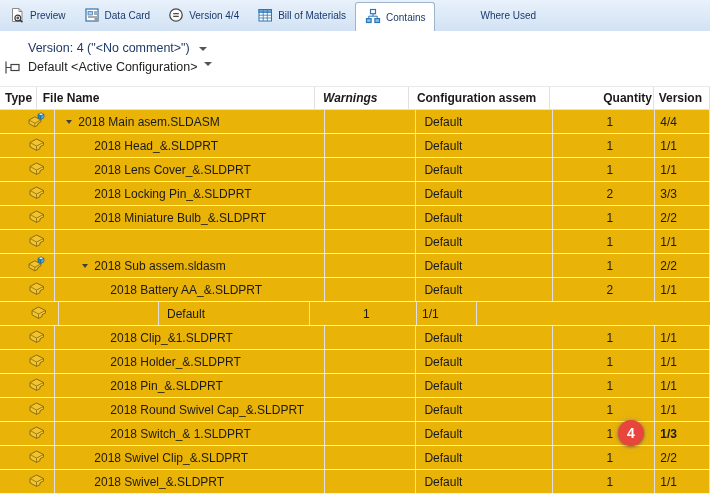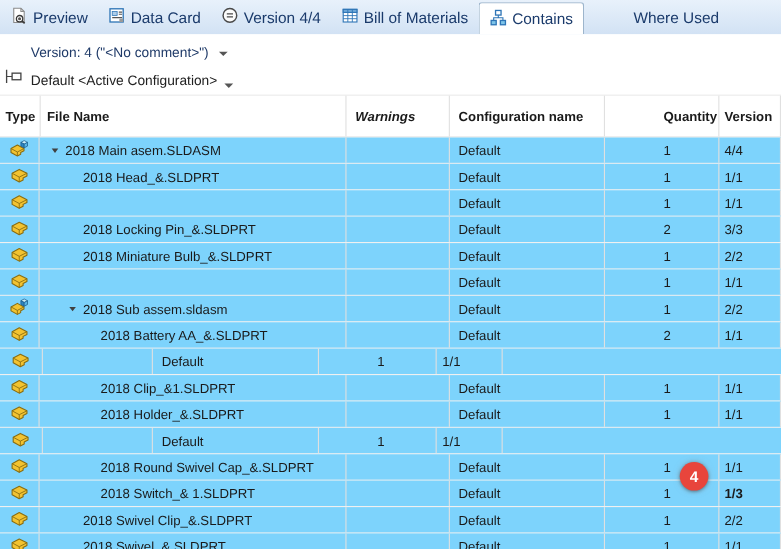--- a/index.html
+++ b/index.html
@@ -11,47 +11,47 @@
   .window { position:relative; width:710px; height:499px; background:#fff; }
 
   
   .tabbar {
     position:absolute; top:0; left:0; width:710px; height:31px;
     background:linear-gradient(#e8f1fb, #d2e2f4);
     display:flex; align-items:stretch;
   }
   .tab {
     display:flex; align-items:center; gap:5px; padding:0 9px;
-    color:#1a3a6b; font-size:14px; white-space:nowrap; cursor:default;
+    color:#1a3a6b; font-size:10px; white-space:nowrap; cursor:default;
   }
   .tab.active {
     background:#fff; border:1px solid #9db5cc; border-bottom:none;
     border-radius:3px 3px 0 0; margin-top:2px;text-align:right;
   }
   .tab.whereused { padding-left:45px; }
   .tab svg { flex:0 0 auto; }
 
   
   .version-row {
     position:absolute; top:38px; left:28px; height:20px;
     display:flex; align-items:center; gap:9px; color:#1f3a68; font-size:12.5px;
   }
   .config-row {
     position:absolute; top:60px; left:4px; height:20px;
-    display:flex; align-items:flex-end; gap:6px; color:#222; font-size:12.5px;
+    display:flex; align-items:flex-start; gap:6px; color:#222; font-size:12.5px;
   }
   .caret {
     width:0; height:0; border-left:4px solid transparent;
     border-right:4px solid transparent; border-top:4px solid #555; margin-top:2px;
   }
 
   
   .grid { position:absolute; top:86px; left:0; width:710px; }
-  .thead { display:flex; height:39px; font-weight:bold; border-top:1px solid #eaeaea; border-bottom:1px solid #e2e2e2; background:#fff; }
-  .trow  { display:flex; height:24px; border-bottom:1px solid #f0f0f0; background:#7dd3fc; }
+  .thead { display:flex; height:24px; font-weight:bold; border-top:1px solid #eaeaea; border-bottom:1px solid #e2e2e2; background:#fff; }
+  .trow  { display:flex; height:24px; border-bottom:1px solid #f0f0f0; background:#eab308;padding-left:20px; }
   .cell  { border-right:1px solid #e0e0e0; height:100%; display:flex; align-items:center; overflow:hidden; white-space:nowrap; }
   .c-type { width:39px;  justify-content:center; }
   .c-file { width:298px; padding-left:11px; }
   .c-warn { width:100px; padding-left:8px;font-style:italic; }
   .c-cfg  { width:151px; padding-left:8px; }
   .c-qty  { width:59px;  padding-left:5px;margin-left:48px; }
   .c-ver  { width:60px;  padding-left:5px; }
   .thead .c-type { justify-content:flex-start; padding-left:5px; }
   .thead .c-file { padding-left:6px; }
   .bold { font-weight:bold; }
@@ -139,21 +139,21 @@
     </svg></span>
     <span>Default &lt;Active Configuration&gt;</span>
     <span class="caret"></span>
   </div>
 
   <div class="grid">
     <div class="thead">
       <div class="cell c-type">Type</div>
       <div class="cell c-file">File Name</div>
       <div class="cell c-warn">Warnings</div>
-      <div class="cell c-cfg">Configuration name</div>
+      <div class="cell c-cfg">Configuration assem</div>
       <div class="cell c-qty">Quantity</div>
       <div class="cell c-ver">Version</div>
     </div>
     <div>
   <div class="trow">
     <div class="cell c-type">
       <span><svg width="20" height="18" viewBox="0 0 20 18">
         <g>
           <path d="M2 9 L7.8 5.8 L13.8 9 L13.8 11 L10.8 12.6 L10.8 14.2 L7.8 15.8 L2 12.6 Z" fill="#f3c330" stroke="#8a6d10" stroke-width="1" stroke-linejoin="round"></path>
           <path d="M2 9 L7.8 12.2 L7.8 15.8 M7.8 12.2 L13.8 9" fill="none" stroke="#8a6d10" stroke-width="0.8"></path>
@@ -206,20 +206,21 @@
       <span><svg width="20" height="18" viewBox="0 0 20 18">
         <path d="M3 7.5 L9.5 4 L16.5 7.5 L16.5 10 L13 11.8 L13 13.6 L9.5 15.4 L3 11.8 Z" fill="#f3c330" stroke="#8a6d10" stroke-width="1" stroke-linejoin="round"></path>
         <path d="M3 7.5 L9.5 11 L9.5 15.4 M9.5 11 L16.5 7.5" fill="none" stroke="#8a6d10" stroke-width="0.8"></path>
       </svg></span>
     </div>
     <div class="cell c-file">
       <span class="indent-spacer" style="width: 16px;"></span>
       <span class="arrow-slot" style="visibility: hidden;">
               <span class="tree-arrow"></span>
             </span>
+      <span>2018 Lens Cover_&amp;.SLDPRT</span>
     </div>
     <div class="cell c-warn"></div>
     <div class="cell c-cfg">Default</div>
     <div class="cell c-qty">1</div>
     <div class="cell c-ver">1/1</div>
   </div>
 
   <div class="trow">
     <div class="cell c-type">
 
@@ -388,39 +389,46 @@
   </div>
 
   <div class="trow">
     <div class="cell c-type">
 
       <span><svg width="20" height="18" viewBox="0 0 20 18">
         <path d="M3 7.5 L9.5 4 L16.5 7.5 L16.5 10 L13 11.8 L13 13.6 L9.5 15.4 L3 11.8 Z" fill="#f3c330" stroke="#8a6d10" stroke-width="1" stroke-linejoin="round"></path>
         <path d="M3 7.5 L9.5 11 L9.5 15.4 M9.5 11 L16.5 7.5" fill="none" stroke="#8a6d10" stroke-width="0.8"></path>
       </svg></span>
     </div>
-    <div class="cell c-warn"></div>
-    <div class="cell c-cfg">Default</div>
-    <div class="cell c-qty">1</div>
-    <div class="cell c-ver">1/1</div>
-  </div>
-
-  <div class="trow">
-    <div class="cell c-type">
-
-      <span><svg width="20" height="18" viewBox="0 0 20 18">
-        <path d="M3 7.5 L9.5 4 L16.5 7.5 L16.5 10 L13 11.8 L13 13.6 L9.5 15.4 L3 11.8 Z" fill="#f3c330" stroke="#8a6d10" stroke-width="1" stroke-linejoin="round"></path>
-        <path d="M3 7.5 L9.5 11 L9.5 15.4 M9.5 11 L16.5 7.5" fill="none" stroke="#8a6d10" stroke-width="0.8"></path>
-      </svg></span>
-    </div>
     <div class="cell c-file">
       <span class="indent-spacer" style="width: 32px;"></span>
       <span class="arrow-slot" style="visibility: hidden;">
               <span class="tree-arrow"></span>
             </span>
+      <span>2018 Pin_&amp;.SLDPRT</span>
+    </div>
+    <div class="cell c-warn"></div>
+    <div class="cell c-cfg">Default</div>
+    <div class="cell c-qty">1</div>
+    <div class="cell c-ver">1/1</div>
+  </div>
+
+  <div class="trow">
+    <div class="cell c-type">
+
+      <span><svg width="20" height="18" viewBox="0 0 20 18">
+        <path d="M3 7.5 L9.5 4 L16.5 7.5 L16.5 10 L13 11.8 L13 13.6 L9.5 15.4 L3 11.8 Z" fill="#f3c330" stroke="#8a6d10" stroke-width="1" stroke-linejoin="round"></path>
+        <path d="M3 7.5 L9.5 11 L9.5 15.4 M9.5 11 L16.5 7.5" fill="none" stroke="#8a6d10" stroke-width="0.8"></path>
+      </svg></span>
+    </div>
+    <div class="cell c-file">
+      <span class="indent-spacer" style="width: 32px;"></span>
+      <span class="arrow-slot" style="visibility: hidden;">
+              <span class="tree-arrow"></span>
+            </span>
       <span>2018 Round Swivel Cap_&amp;.SLDPRT</span>
     </div>
     <div class="cell c-warn"></div>
     <div class="cell c-cfg">Default</div>
     <div class="cell c-qty">1</div>
     <div class="cell c-ver">1/1</div>
   </div>
 
   <div class="trow">
     <div class="cell c-type">

